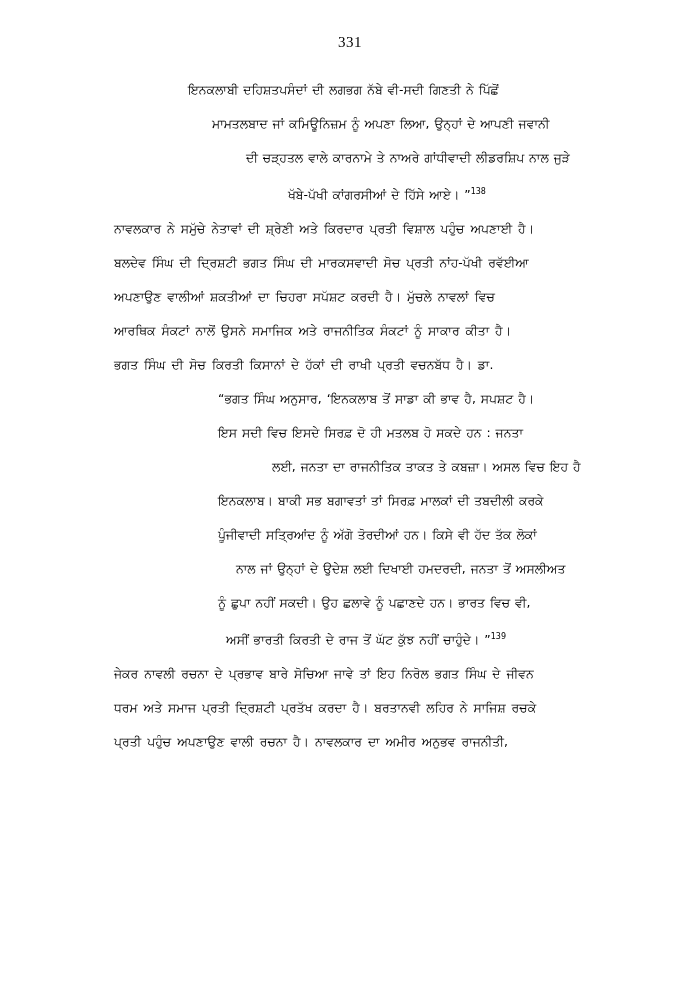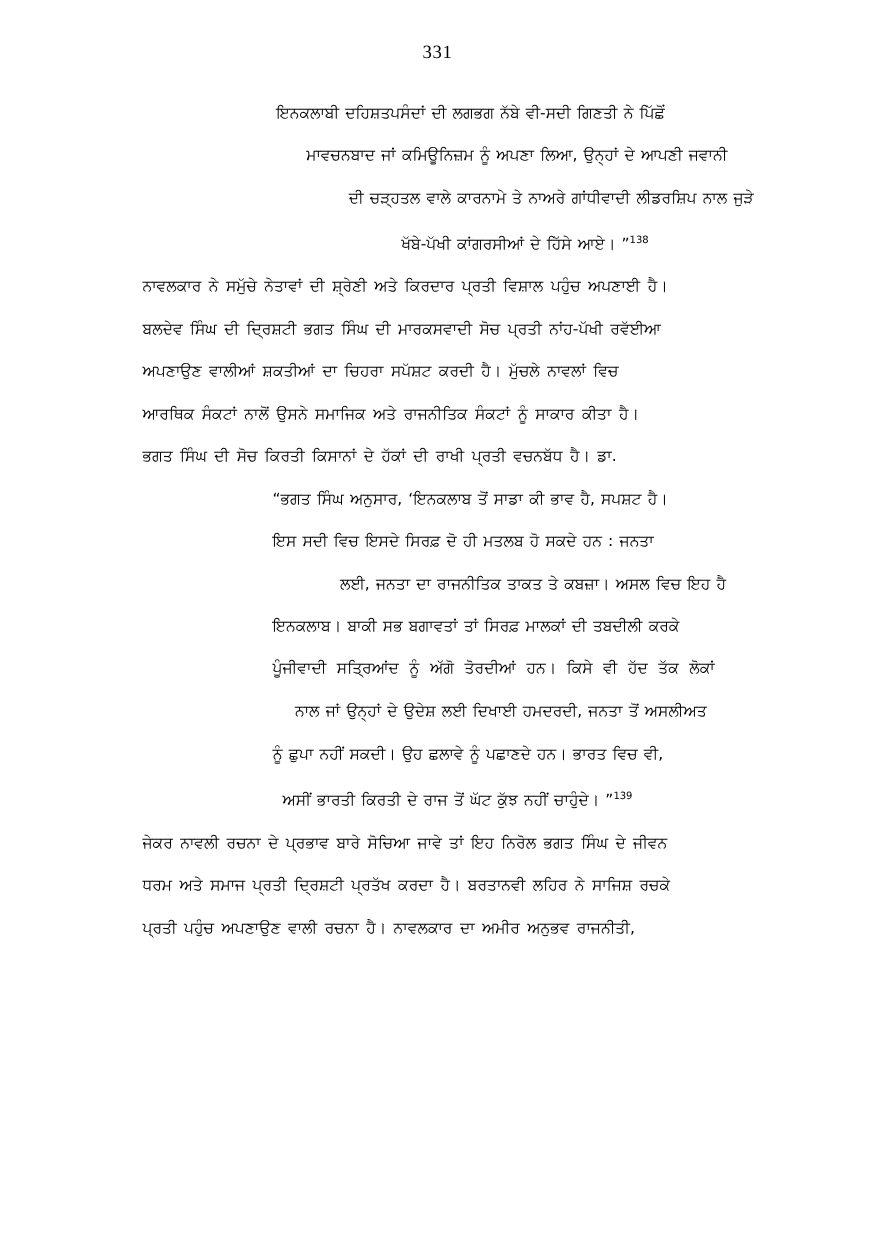--- a/index.html
+++ b/index.html
@@ -36,21 +36,20 @@
     line-height: 34px;
     white-space: nowrap;
     text-align: justify;
   }
   
   .quote-block-1 {
     margin-left: 120px;
   }
   .quote-block-1 .line {
     word-spacing: 1px;
-    margin-left: 33px;
   }
   .quote-block-1 .line.indent-1 { padding-left: 0px; }
   .quote-block-1 .line.indent-2 { padding-left: 24px; }
   .quote-block-1 .line.indent-3 { padding-left: 58px; }
   .quote-block-1 .line.indent-4 { padding-left: 100px; }
 
   .body-block .line {
     word-spacing: 2px;
     margin-left: 46px;
   }
@@ -58,40 +57,40 @@
   .quote-block-2 {
     margin-left: 150px;
   }
   .quote-block-2 .line {
     word-spacing: 1px;
   }
   .quote-block-2 .line.in-a { padding-left: 0px; }
   .quote-block-2 .line.in-b { padding-left: 0px; }
   .quote-block-2 .line.in-c { padding-left: 54px; }
   .quote-block-2 .line.in-d { padding-left: 0px; }
-  .quote-block-2 .line.in-e { padding-left: 0px; font-family: Liberation Mono, monospace; }
+  .quote-block-2 .line.in-e { padding-left: 0px; }
   .quote-block-2 .line.in-f { padding-left: 18px; }
   .quote-block-2 .line.in-g { padding-left: 0px; }
   .quote-block-2 .line.in-j { padding-left: 8px; }
 
   sup {
     font-size: 8px;
     vertical-align: super;
   }
 </style>
 </head>
 <body>
 
 <div class="page">
 
   <div class="page-number">331</div>
 
   <div class="block quote-block-1">
     <div class="line indent-1">ਇਨਕਲਾਬੀ ਦਹਿਸ਼ਤਪਸੰਦਾਂ ਦੀ ਲਗਭਗ ਨੱਬੇ ਵੀ-ਸਦੀ ਗਿਣਤੀ ਨੇ ਪਿੱਛੋਂ</div>
-    <div class="line indent-2">ਮਾਵਚਨਬਾਦ ਜਾਂ ਕਮਿਊਨਿਜ਼ਮ ਨੂੰ ਅਪਣਾ ਲਿਆ, ਉਨ੍ਹਾਂ ਦੇ ਆਪਣੀ ਜਵਾਨੀ</div>
+    <div class="line indent-2">ਮਾਮਤਲਬਾਦ ਜਾਂ ਕਮਿਊਨਿਜ਼ਮ ਨੂੰ ਅਪਣਾ ਲਿਆ, ਉਨ੍ਹਾਂ ਦੇ ਆਪਣੀ ਜਵਾਨੀ</div>
     <div class="line indent-3">ਦੀ ਚੜ੍ਹਤਲ ਵਾਲੇ ਕਾਰਨਾਮੇ ਤੇ ਨਾਅਰੇ ਗਾਂਧੀਵਾਦੀ ਲੀਡਰਸ਼ਿਪ ਨਾਲ ਜੁੜੇ</div>
     <div class="line indent-4"><span>ਖੱਬੇ-ਪੱਖੀ ਕਾਂਗਰਸੀਆਂ ਦੇ ਹਿੱਸੇ ਆਏ।</span><span> ”</span><sup>138</sup></div>
   </div>
 
   <div class="block body-block">
     <div class="line">ਨਾਵਲਕਾਰ ਨੇ ਸਮੁੱਚੇ ਨੇਤਾਵਾਂ ਦੀ ਸ਼੍ਰੇਣੀ ਅਤੇ ਕਿਰਦਾਰ ਪ੍ਰਤੀ ਵਿਸ਼ਾਲ ਪਹੁੰਚ ਅਪਣਾਈ ਹੈ।</div>
     <div class="line">ਬਲਦੇਵ ਸਿੰਘ ਦੀ ਦ੍ਰਿਸ਼ਟੀ ਭਗਤ ਸਿੰਘ ਦੀ ਮਾਰਕਸਵਾਦੀ ਸੋਚ ਪ੍ਰਤੀ ਨਾਂਹ-ਪੱਖੀ ਰਵੱਈਆ</div>
     <div class="line">ਅਪਣਾਉਣ ਵਾਲੀਆਂ ਸ਼ਕਤੀਆਂ ਦਾ ਚਿਹਰਾ ਸਪੱਸ਼ਟ ਕਰਦੀ ਹੈ। ਮੁੱਚਲੇ ਨਾਵਲਾਂ ਵਿਚ</div>
     <div class="line">ਆਰਥਿਕ ਸੰਕਟਾਂ ਨਾਲੋਂ ਉਸਨੇ ਸਮਾਜਿਕ ਅਤੇ ਰਾਜਨੀਤਿਕ ਸੰਕਟਾਂ ਨੂੰ ਸਾਕਾਰ ਕੀਤਾ ਹੈ।</div>
     <div class="line">ਭਗਤ ਸਿੰਘ ਦੀ ਸੋਚ ਕਿਰਤੀ ਕਿਸਾਨਾਂ ਦੇ ਹੱਕਾਂ ਦੀ ਰਾਖੀ ਪ੍ਰਤੀ ਵਚਨਬੱਧ ਹੈ।  ਡਾ.</div>

